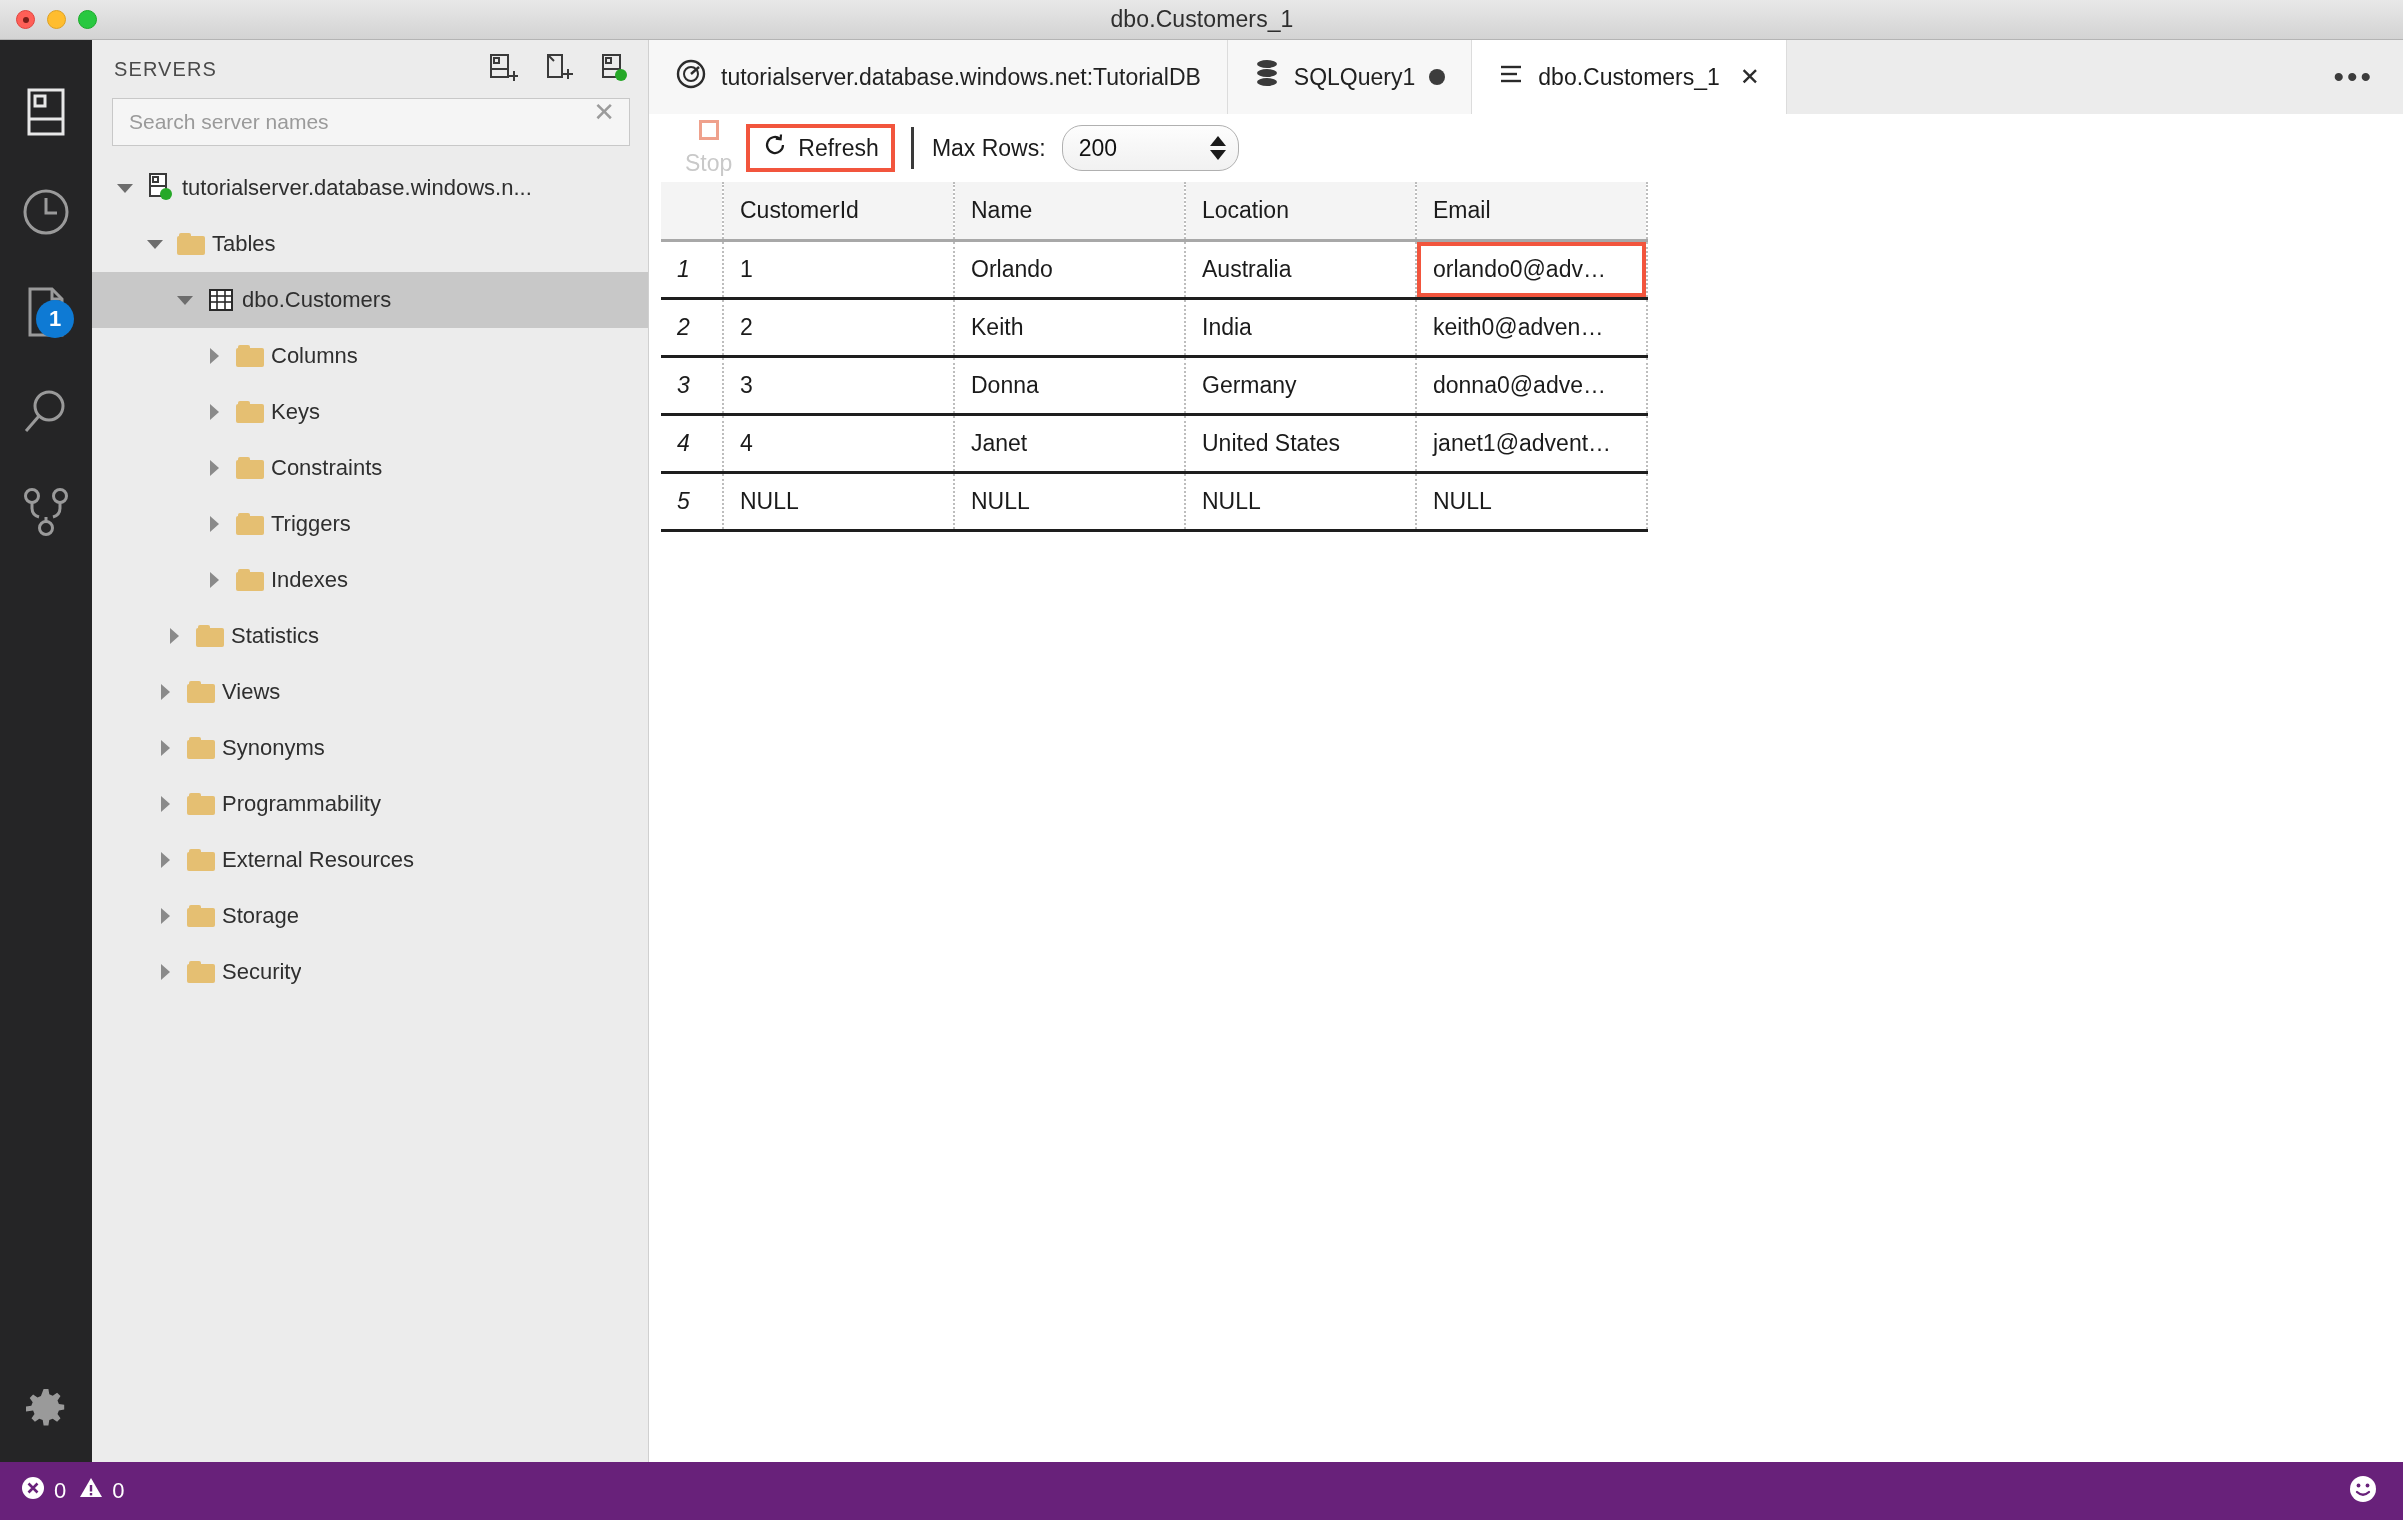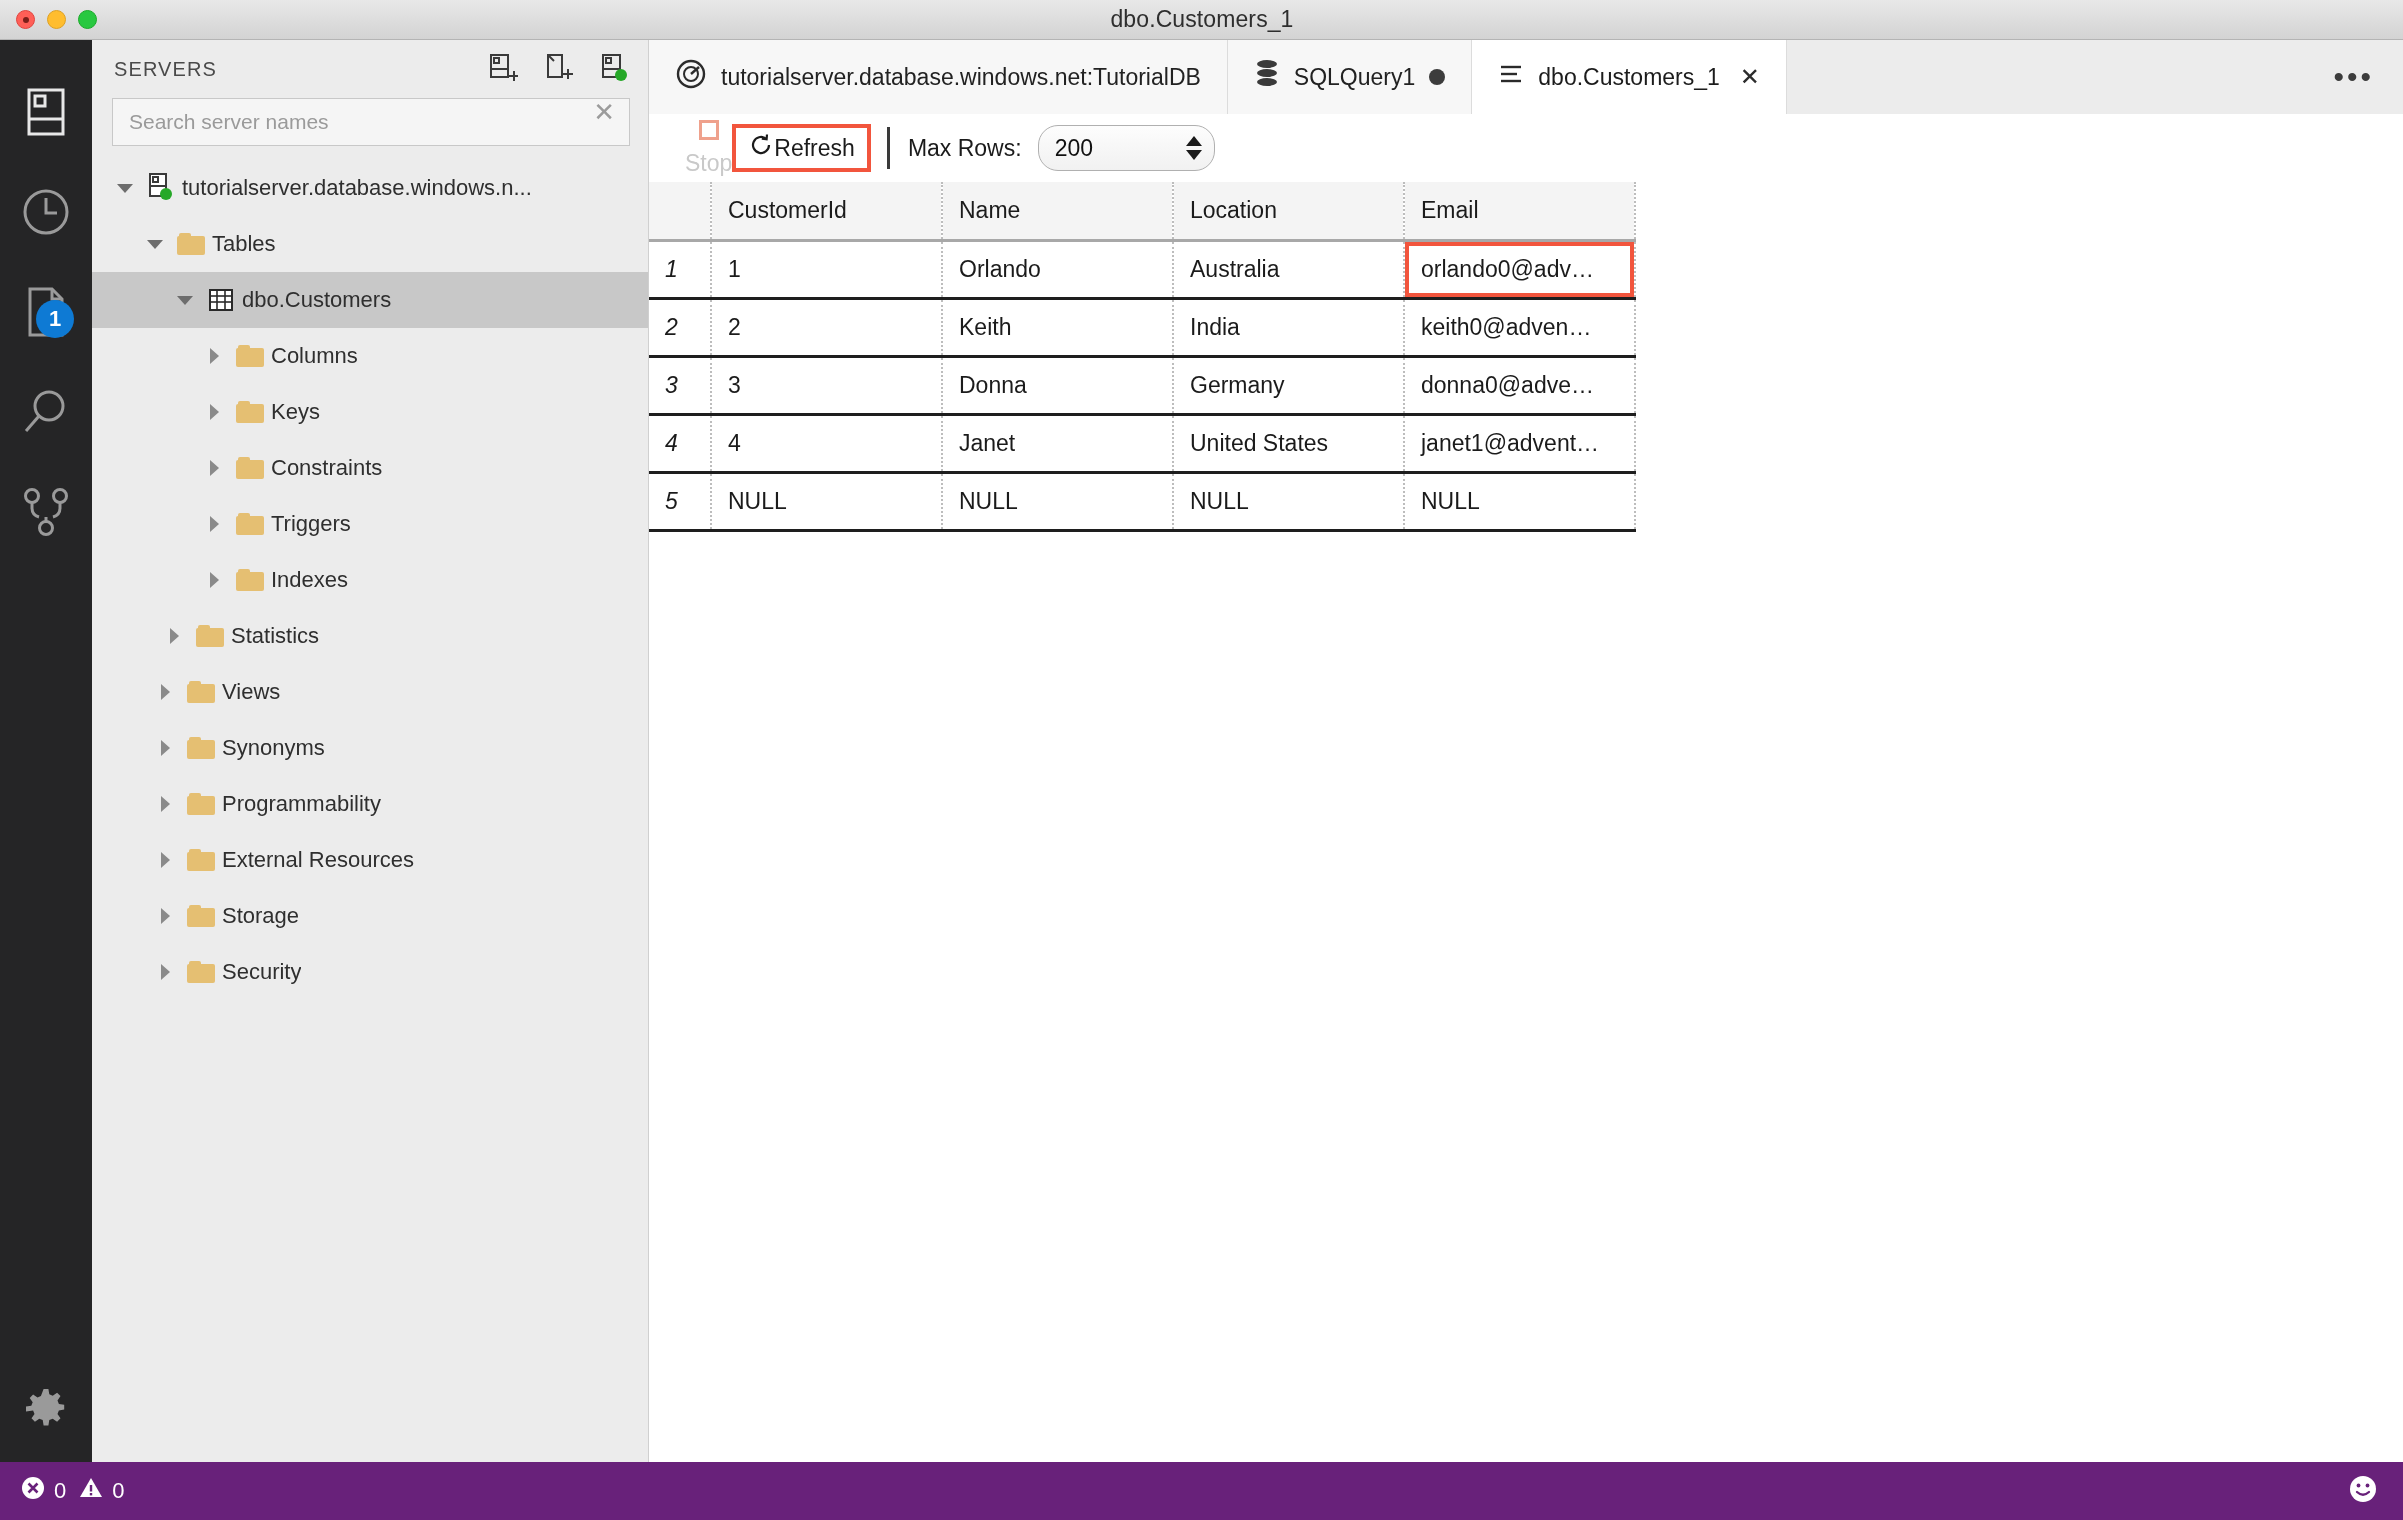--- a/index.html
+++ b/index.html
@@ -120,38 +120,38 @@
   .ellipsis-btn { letter-spacing: 3px; color:#3c3c3c; font-size: 30px; line-height: 1; }
 
   
   .toolbar {
     height: 68px; flex:0 0 68px; display:flex; align-items:center; gap: 0;
     padding-left: 36px; background:#fff;
   }
   .tb-stop { display:flex; align-items:center; gap: 10px; color:#c9c9c9; font-size: 23px; flex-direction: column; }
   .stop-sq { width: 20px; height: 20px; border: 3px solid #efa18c; }
   .tb-refresh {
-    display:flex; align-items:center; font-size: 23px; color:#1b1b1b;
-    border: 4px solid #f2553d; padding: 4px 12px; background:#fff;
+    display:flex; align-items:center; gap: 10px; font-size: 23px; color:#1b1b1b;
+    border: 4px solid #f2553d; padding: 4px 12px; margin-left: 14px; background:#fff;
   }
   .tb-sep { width: 3px; height: 42px; background:#3a3a3a; margin: 0 18px 0 16px; }
   .tb-label { font-size: 23px; color:#1b1b1b; margin-right: 16px; }
   .tb-select {
     width: 177px; height: 46px; border: 1px solid #b0b0b0; border-radius: 20px;
     background: linear-gradient(to bottom,#fdfdfd,#f1f1f1);
     display:flex; align-items:center; padding: 0 12px 0 16px; font-size: 23px; color:#111;
   }
   .tb-select .val { flex:1 1 auto; }
   .spin { display:flex; flex-direction:column; gap:4px; align-items:center; }
   .spin .up  { width:0;height:0;border-left:8px solid transparent;border-right:8px solid transparent;border-bottom:10px solid #1a1a1a; }
   .spin .dn  { width:0;height:0;border-left:8px solid transparent;border-right:8px solid transparent;border-top:10px solid #1a1a1a; }
 
   
   .grid-wrap { flex:1 1 auto; min-height:0; overflow:hidden; }
-  table.grid { border-collapse: collapse; table-layout: fixed; }
+  table.grid { border-collapse: collapse; table-layout: fixed; margin-left: 12px; }
   table.grid th, table.grid td {
     font-size: 23px; font-weight: normal; text-align: left;
     padding: 0 0 0 16px; height: 58px; color:#1b1b1b;
     border-right: 2px dotted #bdbdbd;
     overflow:hidden; white-space:nowrap; text-overflow: ellipsis;
   }
   table.grid thead th { background:#f4f4f4; color:#1b1b1b; border-bottom: 3px solid #a8a8a8; }
   table.grid tbody td { border-bottom: 3px solid #1e1e1e; background:#fff; }
   .col-gut { width: 62px; }
   th.col-gut, td.col-gut {

